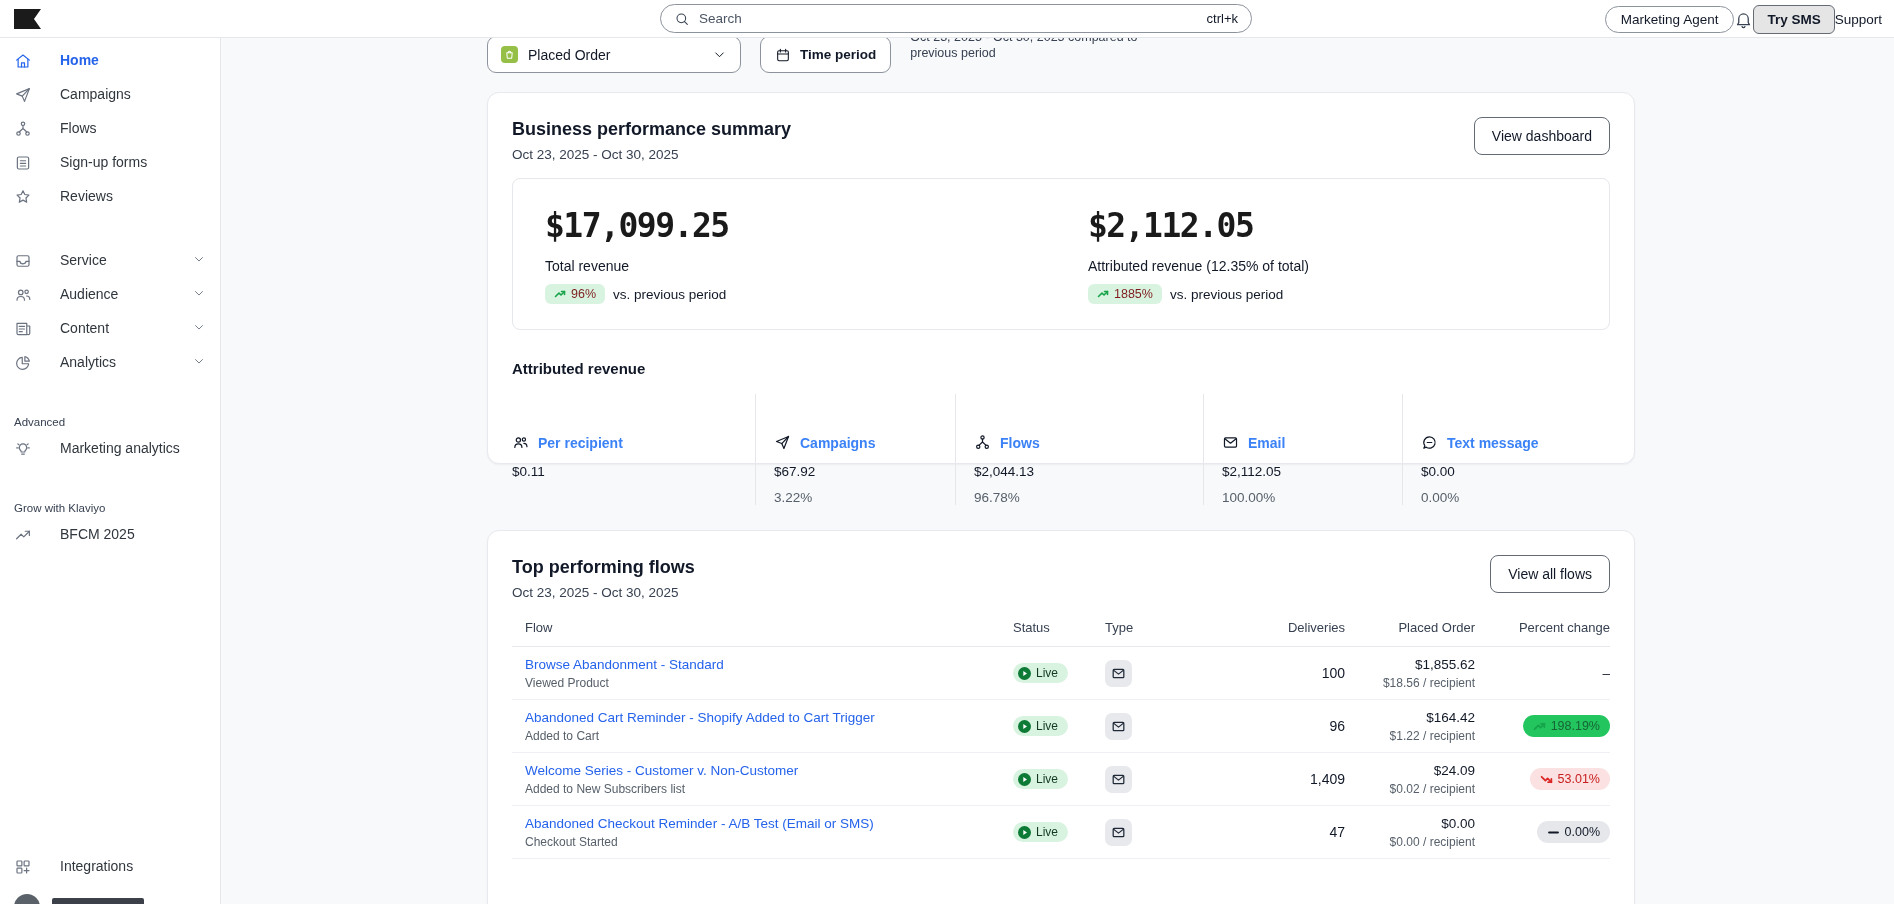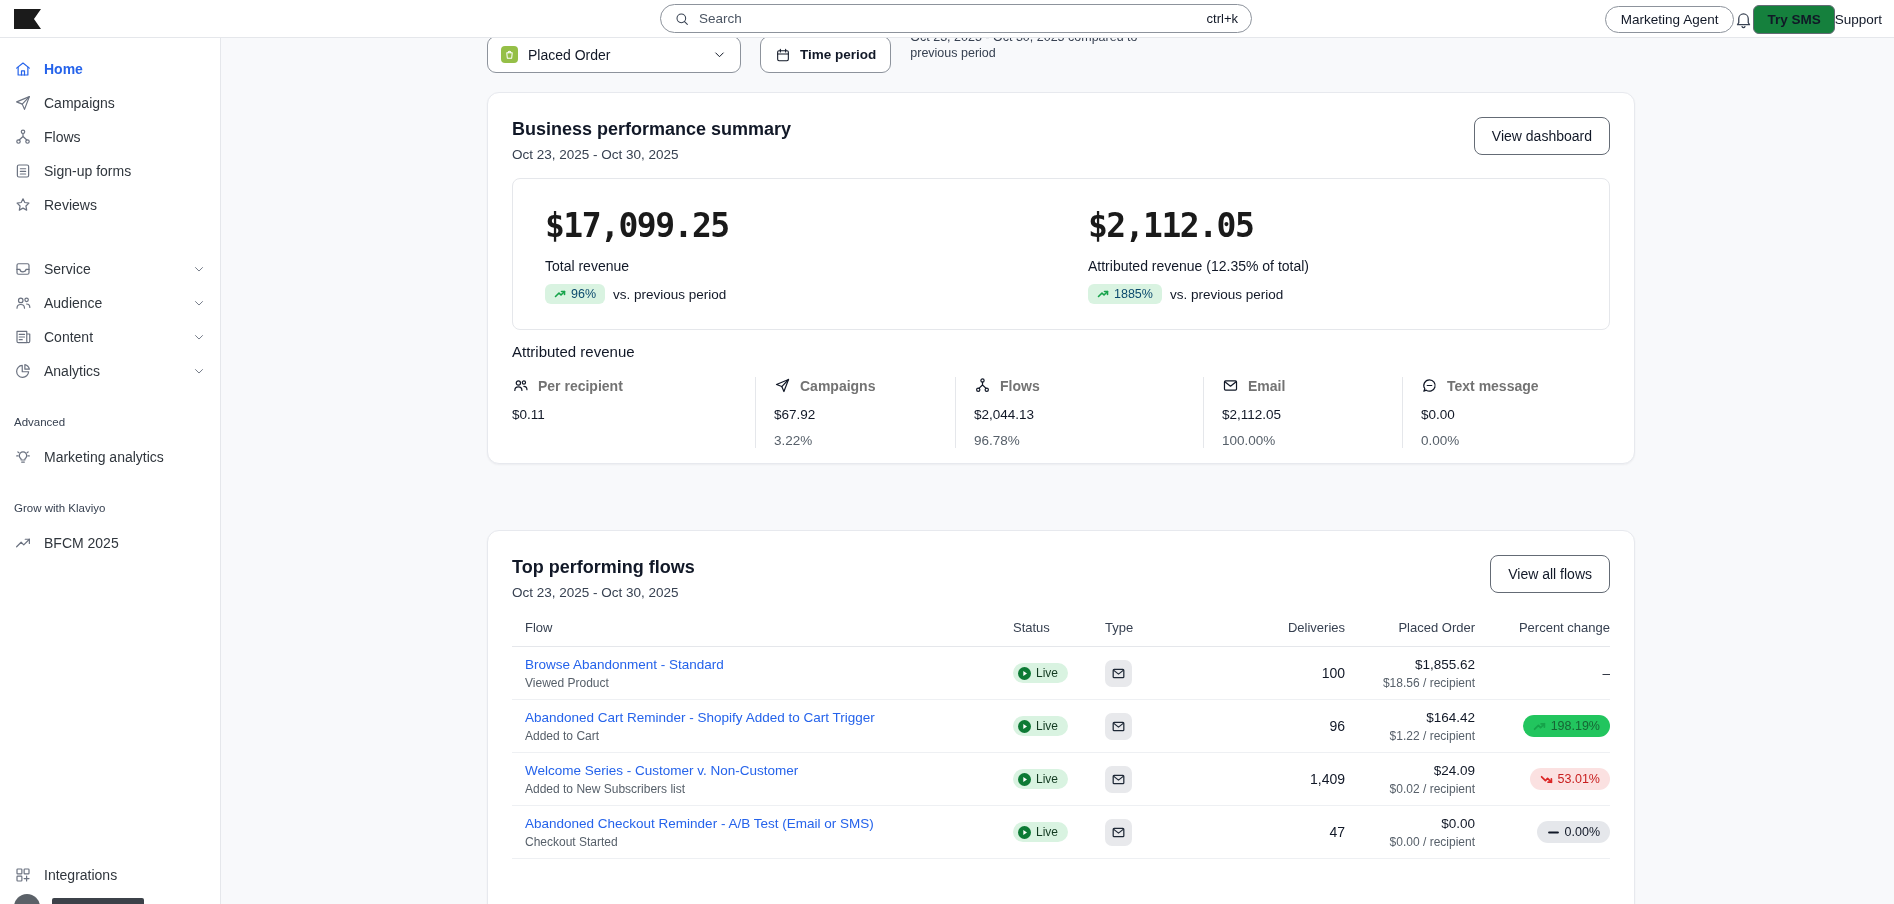--- a/index.html
+++ b/index.html
@@ -12,26 +12,26 @@
   svg { display:block; }
 
   
   .topbar{position:absolute;top:0;left:0;width:1894px;height:38px;background:#fff;border-bottom:1px solid #e5e7eb;z-index:20;}
   .logo{position:absolute;left:14px;top:9px;width:27px;height:20px;background:#1b1b1b;clip-path:polygon(0 0,100% 0,74% 50%,100% 100%,0 100%);}
   .search{position:absolute;left:660px;top:4px;width:592px;height:29px;border:1px solid #8d939c;border-radius:15px;background:#fff;display:flex;align-items:center;padding:0 13px;gap:9px;}
   .search .ph{color:#4b5563;font-size:13.5px;flex:1;}
   .search .kbd{color:#111827;font-size:13px;}
   .topbar-right{position:absolute;right:12px;top:0;height:38px;display:flex;align-items:center;}
   .agent-pill{border:1px solid #8d939c;border-radius:15px;padding:5px 15px;font-size:13.5px;color:#111827;background:#fff;display:flex;align-items:center;}
-  .btn-sms{border:1px solid #646b75;border-radius:6px;padding:6px 13px;font-size:13.5px;font-weight:600;background:#15803d;color:#111827;}
+  .btn-sms{border:1px solid #646b75;border-radius:6px;padding:6px 13px;font-size:13.5px;font-weight:600;background:#e5e5e5;color:#111827;}
   .support{font-size:13.5px;font-weight:500;color:#111827;}
 
   
   .sidebar{position:absolute;top:38px;left:0;width:221px;height:866px;background:#fff;border-right:1px solid #e5e7eb;display:flex;flex-direction:column;padding-top:14px;}
-  .nav-item{display:flex;align-items:center;gap:12px;height:34px;padding:0 14px;font-size:14px;color:#30363d;cursor:pointer;flex:none;}
+  .nav-item{display:flex;align-items:flex-start;gap:28px;height:34px;padding:0 14px;font-size:14px;color:#30363d;cursor:pointer;flex:none;}
   .nav-item svg{flex:none;}
   .nav-item .lbl{flex:1;}
   .nav-item.active{color:#2563eb;font-weight:600;}
   .icn{stroke:#6b7280;fill:none;stroke-width:1.6;stroke-linecap:round;stroke-linejoin:round;}
   .active .icn{stroke:#2563eb;}
   .chev{stroke:#6b7280;fill:none;stroke-width:1.6;stroke-linecap:round;stroke-linejoin:round;}
   .section-label{font-size:11.5px;color:#374151;padding:0 14px;height:20px;display:flex;align-items:center;flex:none;}
   .sb-gap30{height:30px;flex:none;} .sb-gap24{height:24px;flex:none;} .sb-gap8{height:8px;flex:none;}
   .sb-bottom{margin-top:auto;flex:none;}
   .avatar-row{height:12px;overflow:hidden;padding:0 14px;display:flex;align-items:flex-start;gap:12px;flex:none;}
@@ -56,28 +56,28 @@
   .card-title{font-size:18px;font-weight:600;color:#111827;margin:2px 0 7px;}
   .card-sub{font-size:13.5px;color:#374151;}
   .btn-outline{border:1px solid #646b75;border-radius:8px;background:#fff;padding:10px 17px;font-size:14px;font-weight:500;color:#111827;cursor:pointer;}
 
   .metrics-box{margin-top:16px;border:1px solid #e5e7eb;border-radius:8px;padding:27px 0 25px;display:flex;}
   .metric{padding-left:32px;}
   .metric.m1{width:575px;flex:none;} .metric.m2{flex:1;padding-left:0;}
   .big-num{font-family:"DejaVu Sans Mono",monospace;font-size:33px;font-weight:700;letter-spacing:-1.5px;color:#1a1a1a;}
   .metric-label{margin-top:13px;font-size:14px;color:#111827;}
   .pill-row{margin-top:10px;display:flex;align-items:center;gap:8px;font-size:13.5px;color:#111827;}
-  .pill-green{display:inline-flex;align-items:center;gap:5px;background:#d9f3e1;color:#0c4a6e;border-radius:6px;padding:3px 9px;font-size:12.5px;font-weight:500;}
-
-  .attr-title{margin-top:13px;font-size:15px;font-weight:400;color:#111827;}
+  .pill-green{display:inline-flex;align-items:center;gap:5px;background:#d9f3e1;color:#7f1d1d;border-radius:6px;padding:3px 9px;font-size:12.5px;font-weight:500;}
+
+  .attr-title{margin-top:30px;font-size:15px;font-weight:700;color:#111827;}
   .stats-row{margin-top:17px;display:flex;}
   .stat{padding-right:10px;}
   .stat + .stat{border-left:1px solid #e5e7eb;padding-left:18px;}
   .s1{width:243px;flex:none;} .s2{width:200px;flex:none;} .s3{width:248px;flex:none;} .s4{width:199px;flex:none;} .s5{flex:1;}
-  .stat-head{display:flex;align-items:center;gap:9px;font-size:14px;font-weight:600;color:#737373;}
+  .stat-head{display:flex;align-items:center;gap:9px;font-size:14px;font-weight:600;color:#3b82f6;margin-top:40px;}
   .sicn{stroke:#111827;fill:none;stroke-width:1.7;stroke-linecap:round;stroke-linejoin:round;}
   .stat-val{margin-top:13px;font-size:13.5px;color:#111827;}
   .stat-pct{margin-top:11px;font-size:13.5px;color:#57606a;}
 
   .tbl{margin-top:20px;}
   .thead{display:flex;align-items:center;color:#374151;font-size:13px;padding-bottom:11px;border-bottom:1px solid #e5e7eb;}
   .trow{display:flex;align-items:center;height:53px;border-bottom:1px solid #eef0f3;}
   .c-flow{flex:1;padding-left:13px;min-width:0;}
   .c-status{width:92px;flex:none;}
   .c-type{width:120px;flex:none;}

